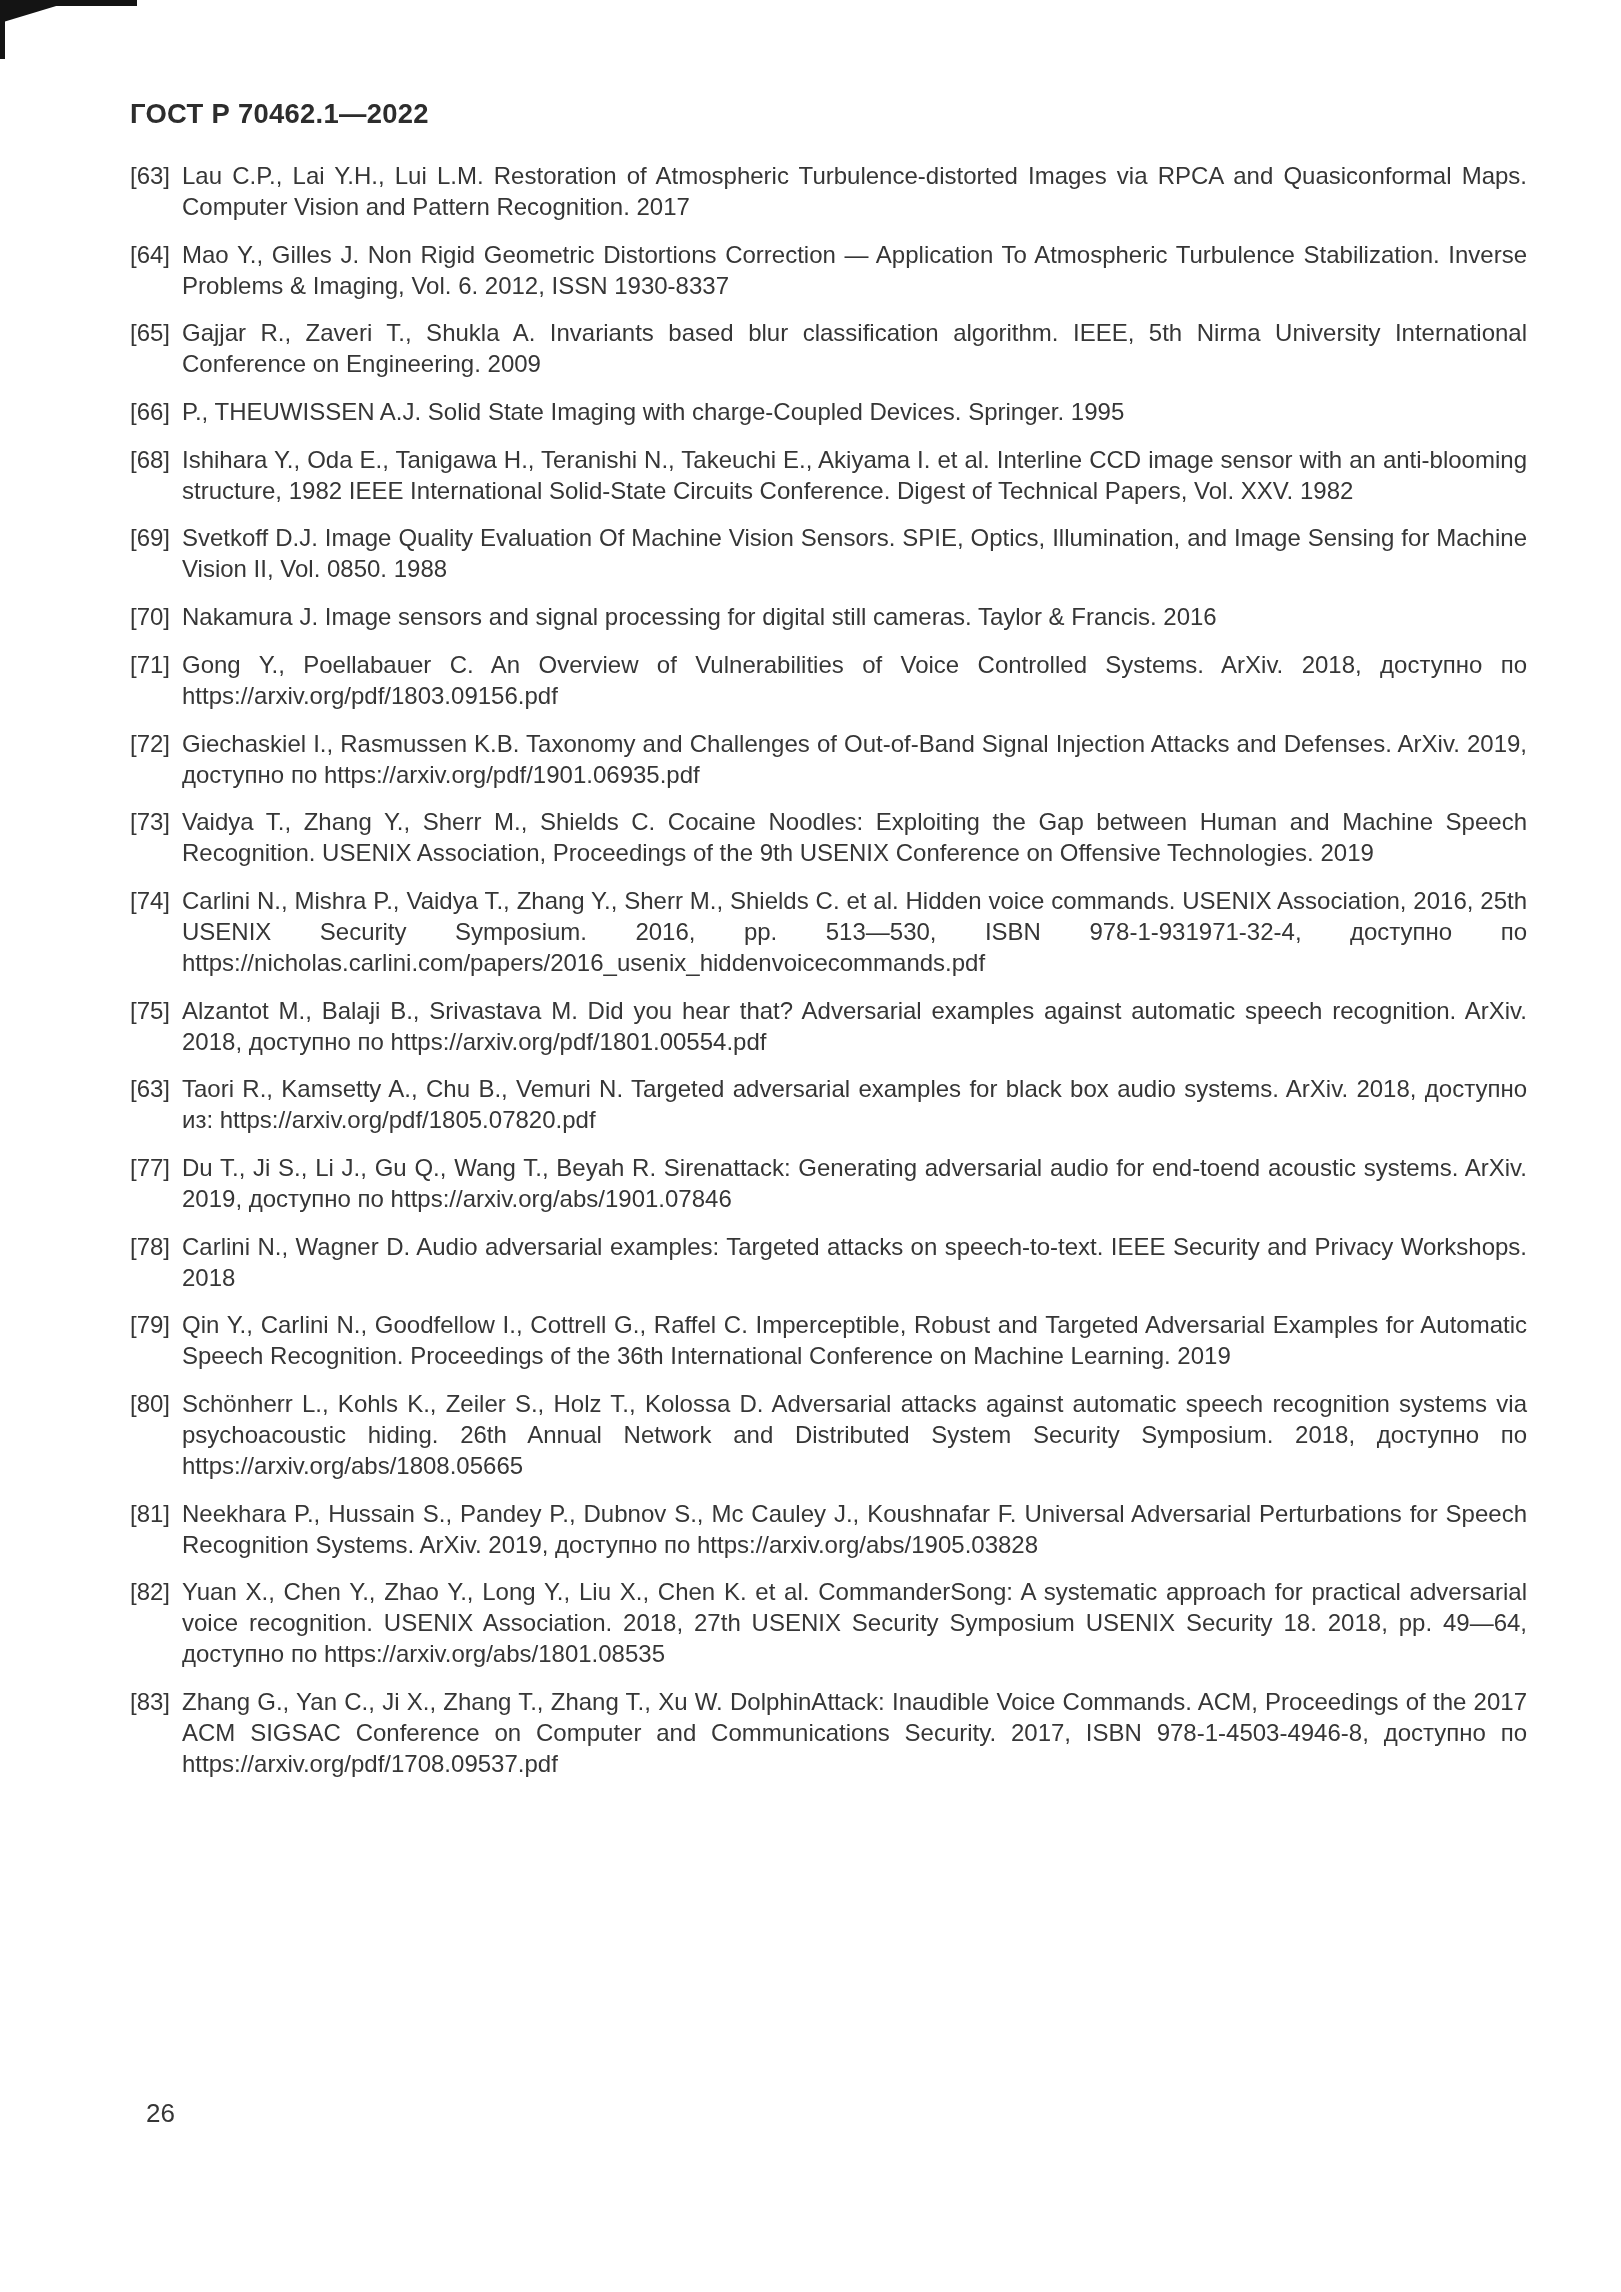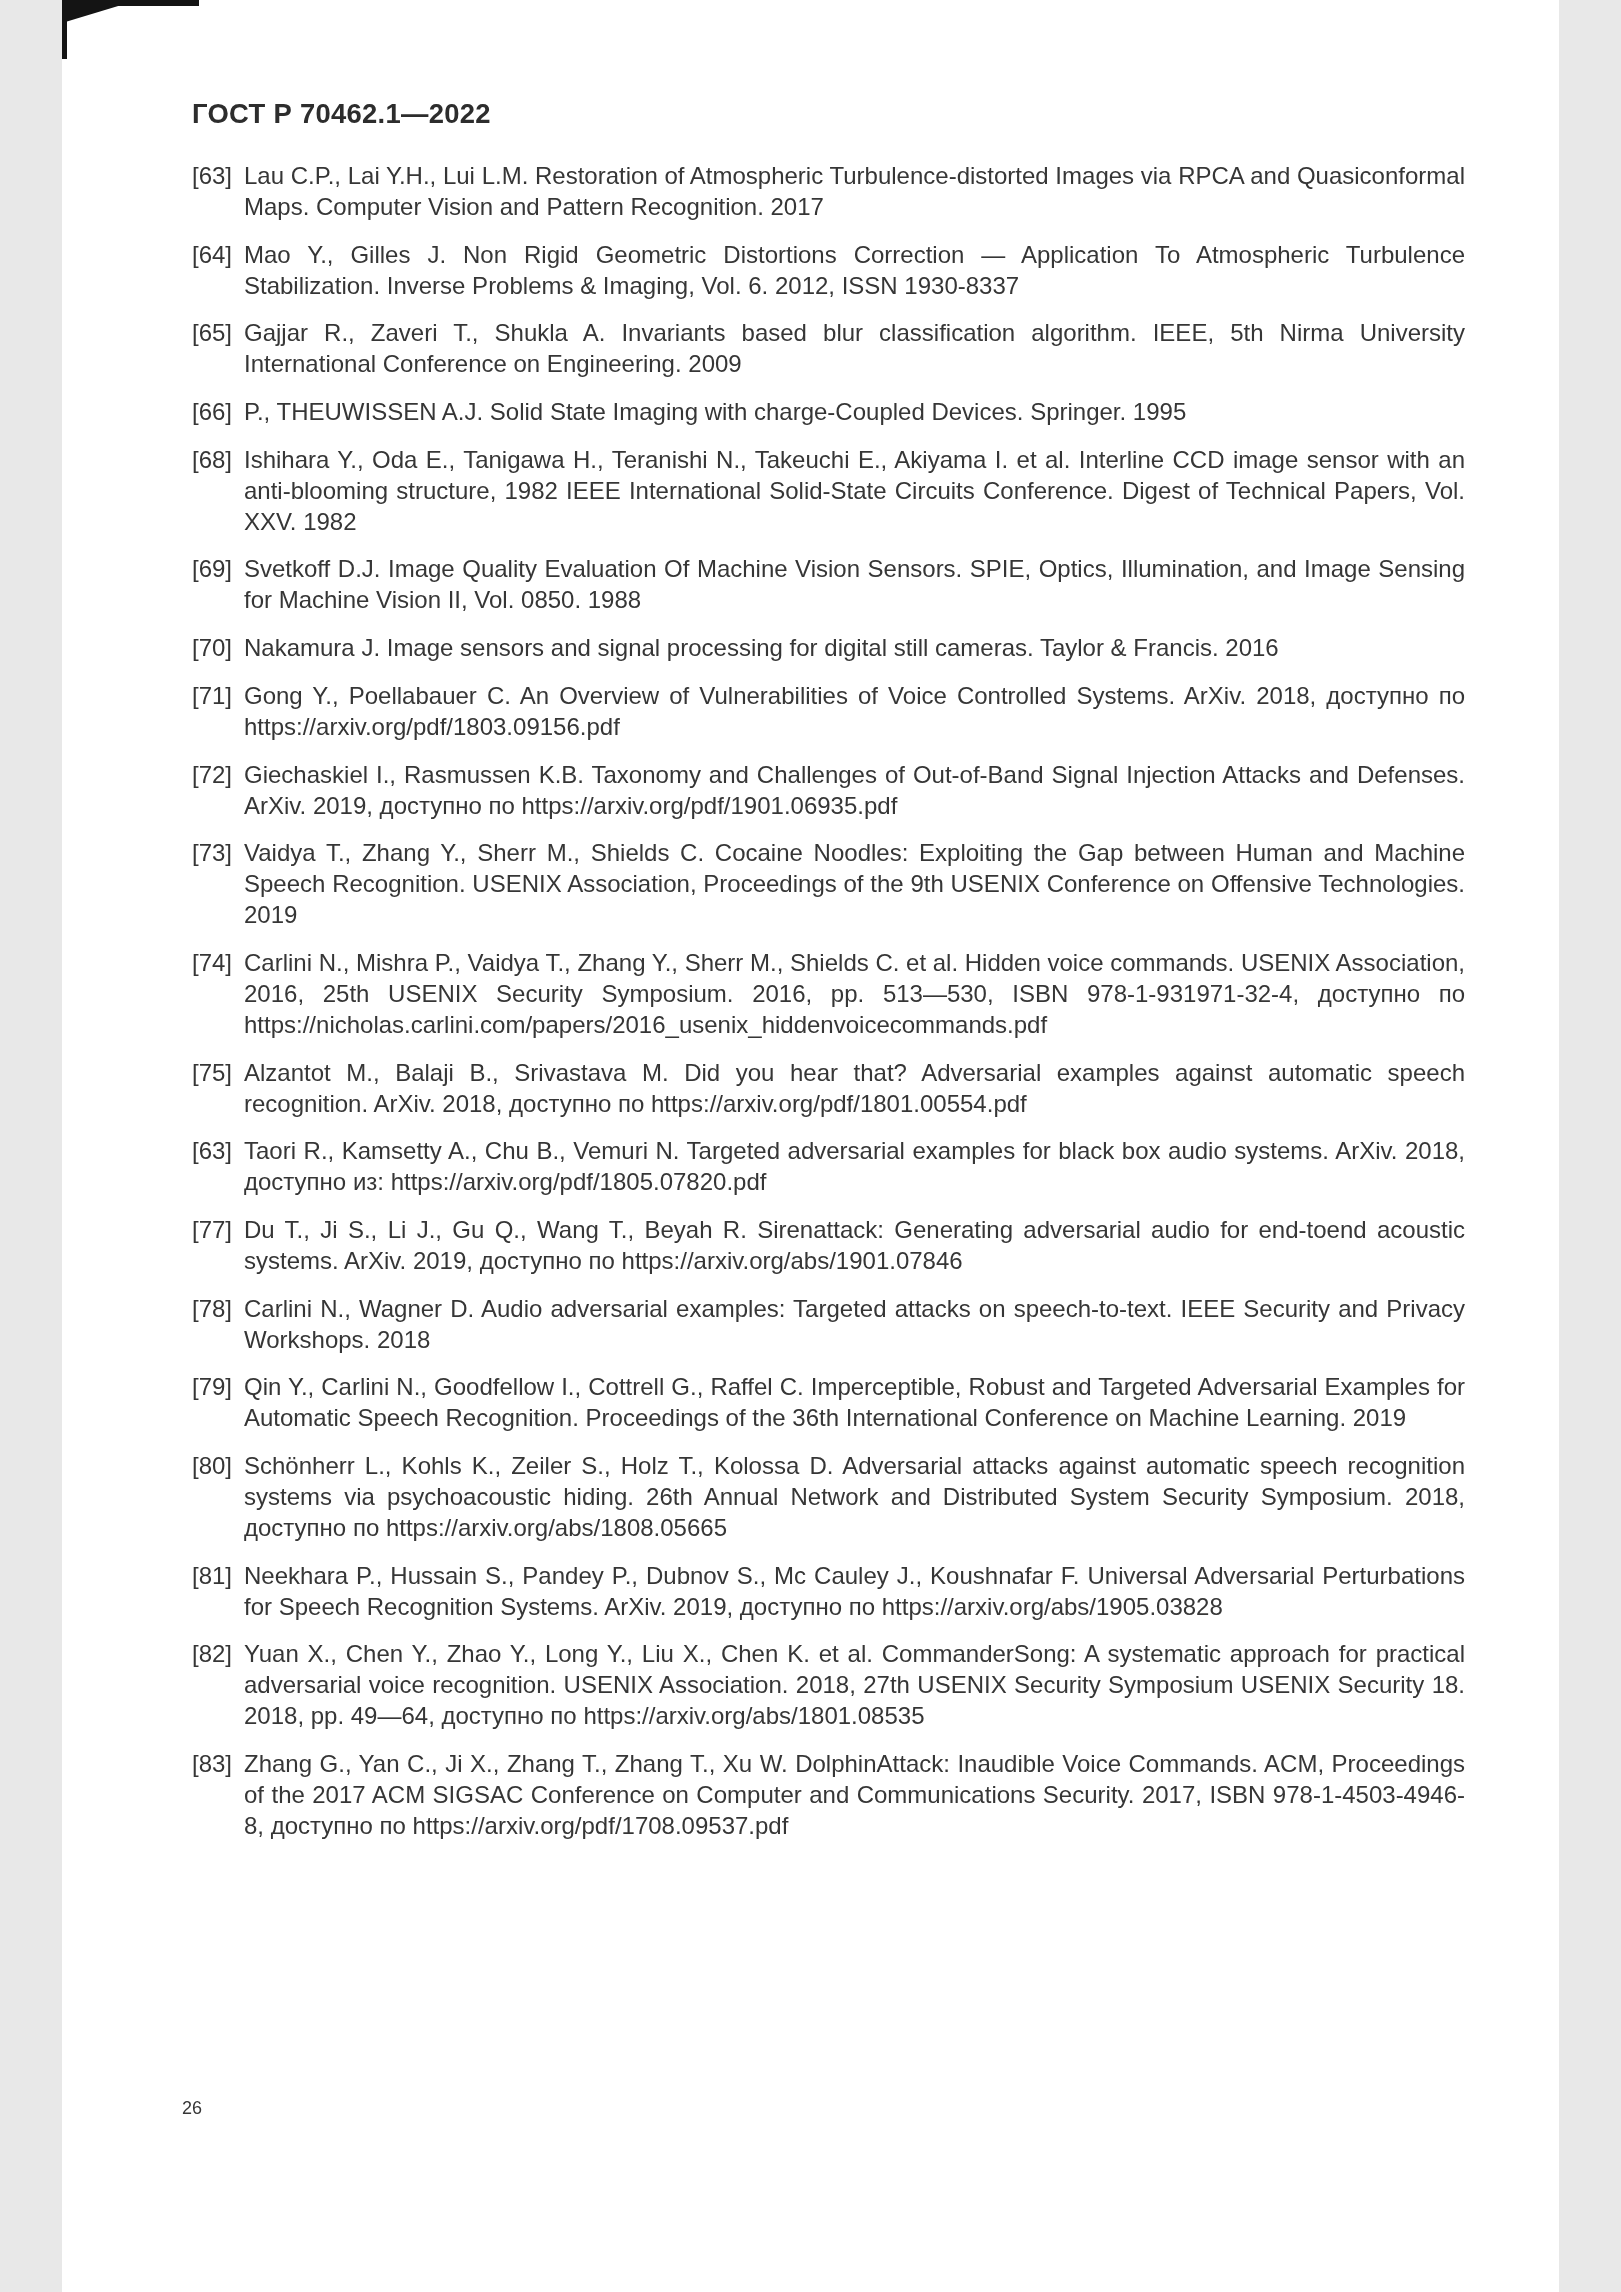--- a/index.html
+++ b/index.html
@@ -2,21 +2,21 @@
 <html><head>
 <meta charset="utf-8">
 <style>
   html, body {
     margin: 0;
     padding: 0;
     background: #e8e8e8;
   }
   .page {
     position: relative;
-    width: 1497px;
+    width: 1621px;
     height: 2293px;
     background: #ffffff;
     font-family: "Liberation Sans", sans-serif;
     color: #363636;
     overflow: hidden;
     margin: 0 auto;
   }
   .scan-corner {
     position: absolute;
     top: 0;
@@ -66,23 +66,23 @@
   .ref-num {
     flex: 0 0 52px;
     white-space: nowrap;
   }
   .ref-text {
     flex: 1 1 auto;
     text-align: justify;
   }
   .page-number {
     position: absolute;
-    left: 120px;
+    left: 146px;
     top: 2098px;
-    font-size: 18px;
+    font-size: 26px;
     color: #363636;
   }
 </style>
 </head>
 <body>
 
 <div class="page">
   <div class="scan-corner"></div>
   <div class="scan-edge-top"></div>
   <div class="scan-edge-left"></div>

